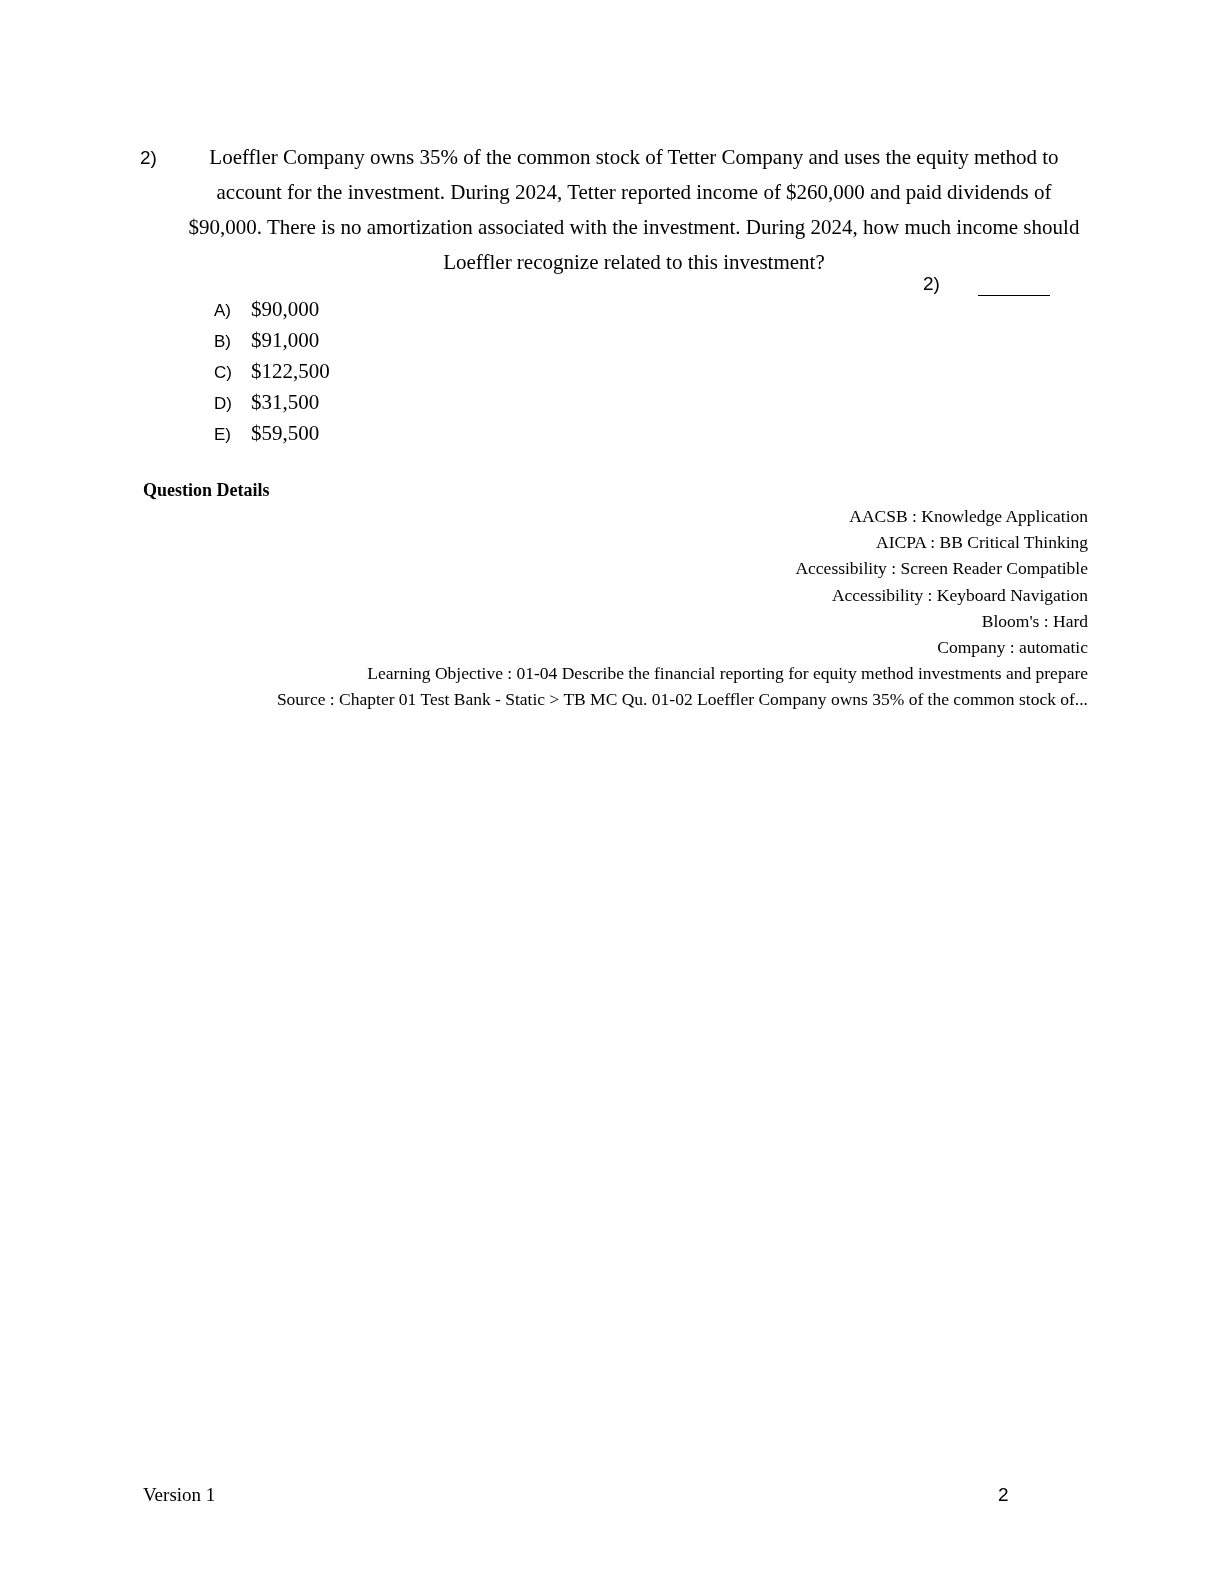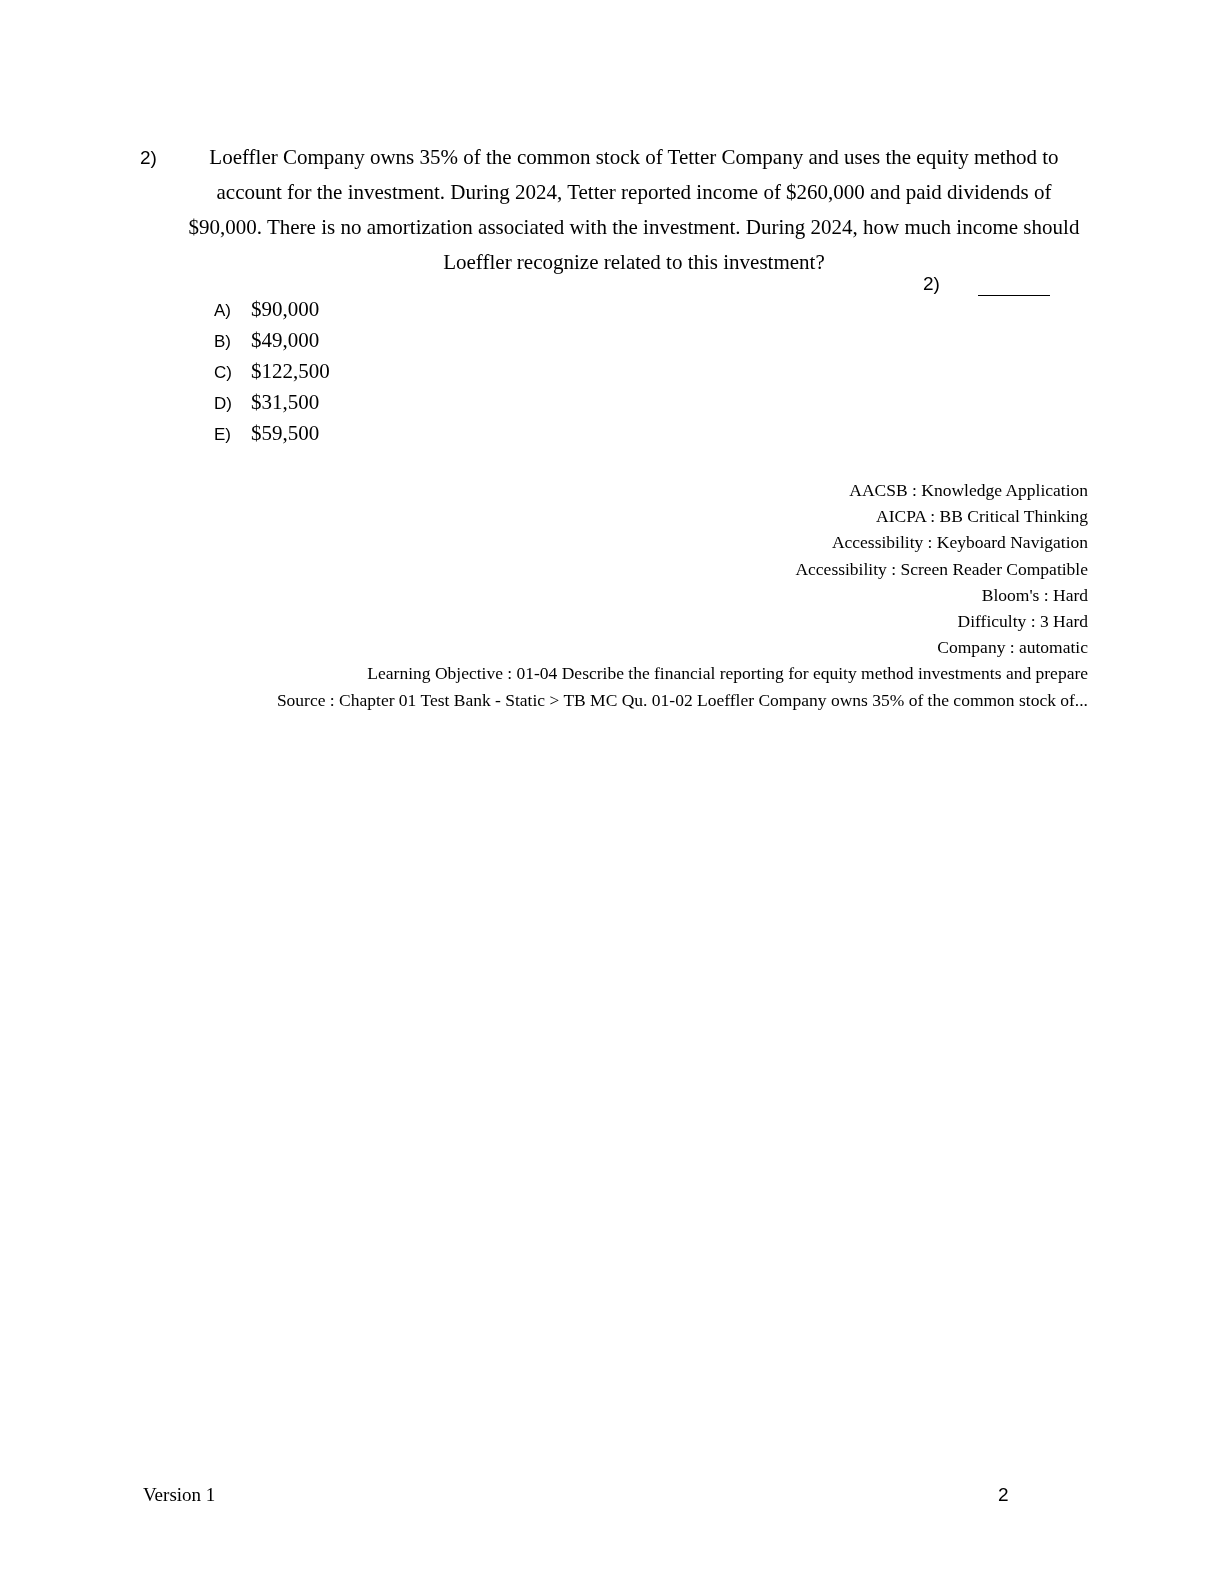--- a/index.html
+++ b/index.html
@@ -126,42 +126,42 @@
   <span class="blank-line"></span>
 </div>
 
 <div class="choices">
   <div class="choice-row">
     <span class="choice-letter">A)</span>
     <span class="choice-text">$90,000</span>
   </div>
   <div class="choice-row">
     <span class="choice-letter">B)</span>
-    <span class="choice-text">$49,000</span>
+    <span class="choice-text">$91,000</span>
   </div>
   <div class="choice-row">
     <span class="choice-letter">C)</span>
     <span class="choice-text">$122,500</span>
   </div>
   <div class="choice-row">
     <span class="choice-letter">D)</span>
     <span class="choice-text">$31,500</span>
   </div>
   <div class="choice-row">
     <span class="choice-letter">E)</span>
     <span class="choice-text">$59,500</span>
   </div>
 </div>
 
 <div class="details">
+  <div class="details-heading">Question Details</div>
   <div class="detail-line">AACSB : Knowledge Application</div>
   <div class="detail-line">AICPA : BB Critical Thinking</div>
+  <div class="detail-line">Accessibility : Screen Reader Compatible</div>
   <div class="detail-line">Accessibility : Keyboard Navigation</div>
-  <div class="detail-line">Accessibility : Screen Reader Compatible</div>
   <div class="detail-line">Bloom's : Hard</div>
-  <div class="detail-line">Difficulty : 3 Hard</div>
   <div class="detail-line">Company : automatic</div>
   <div class="detail-line">Learning Objective : 01-04 Describe the financial reporting for equity method investments and prepare</div>
   <div class="detail-line">Source : Chapter 01 Test Bank - Static &gt; TB MC Qu. 01-02 Loeffler Company owns 35% of the common stock of...</div>
 </div>
 
 <div class="footer-version">Version 1</div>
 <div class="footer-page">2</div>
 
 </body></html>

